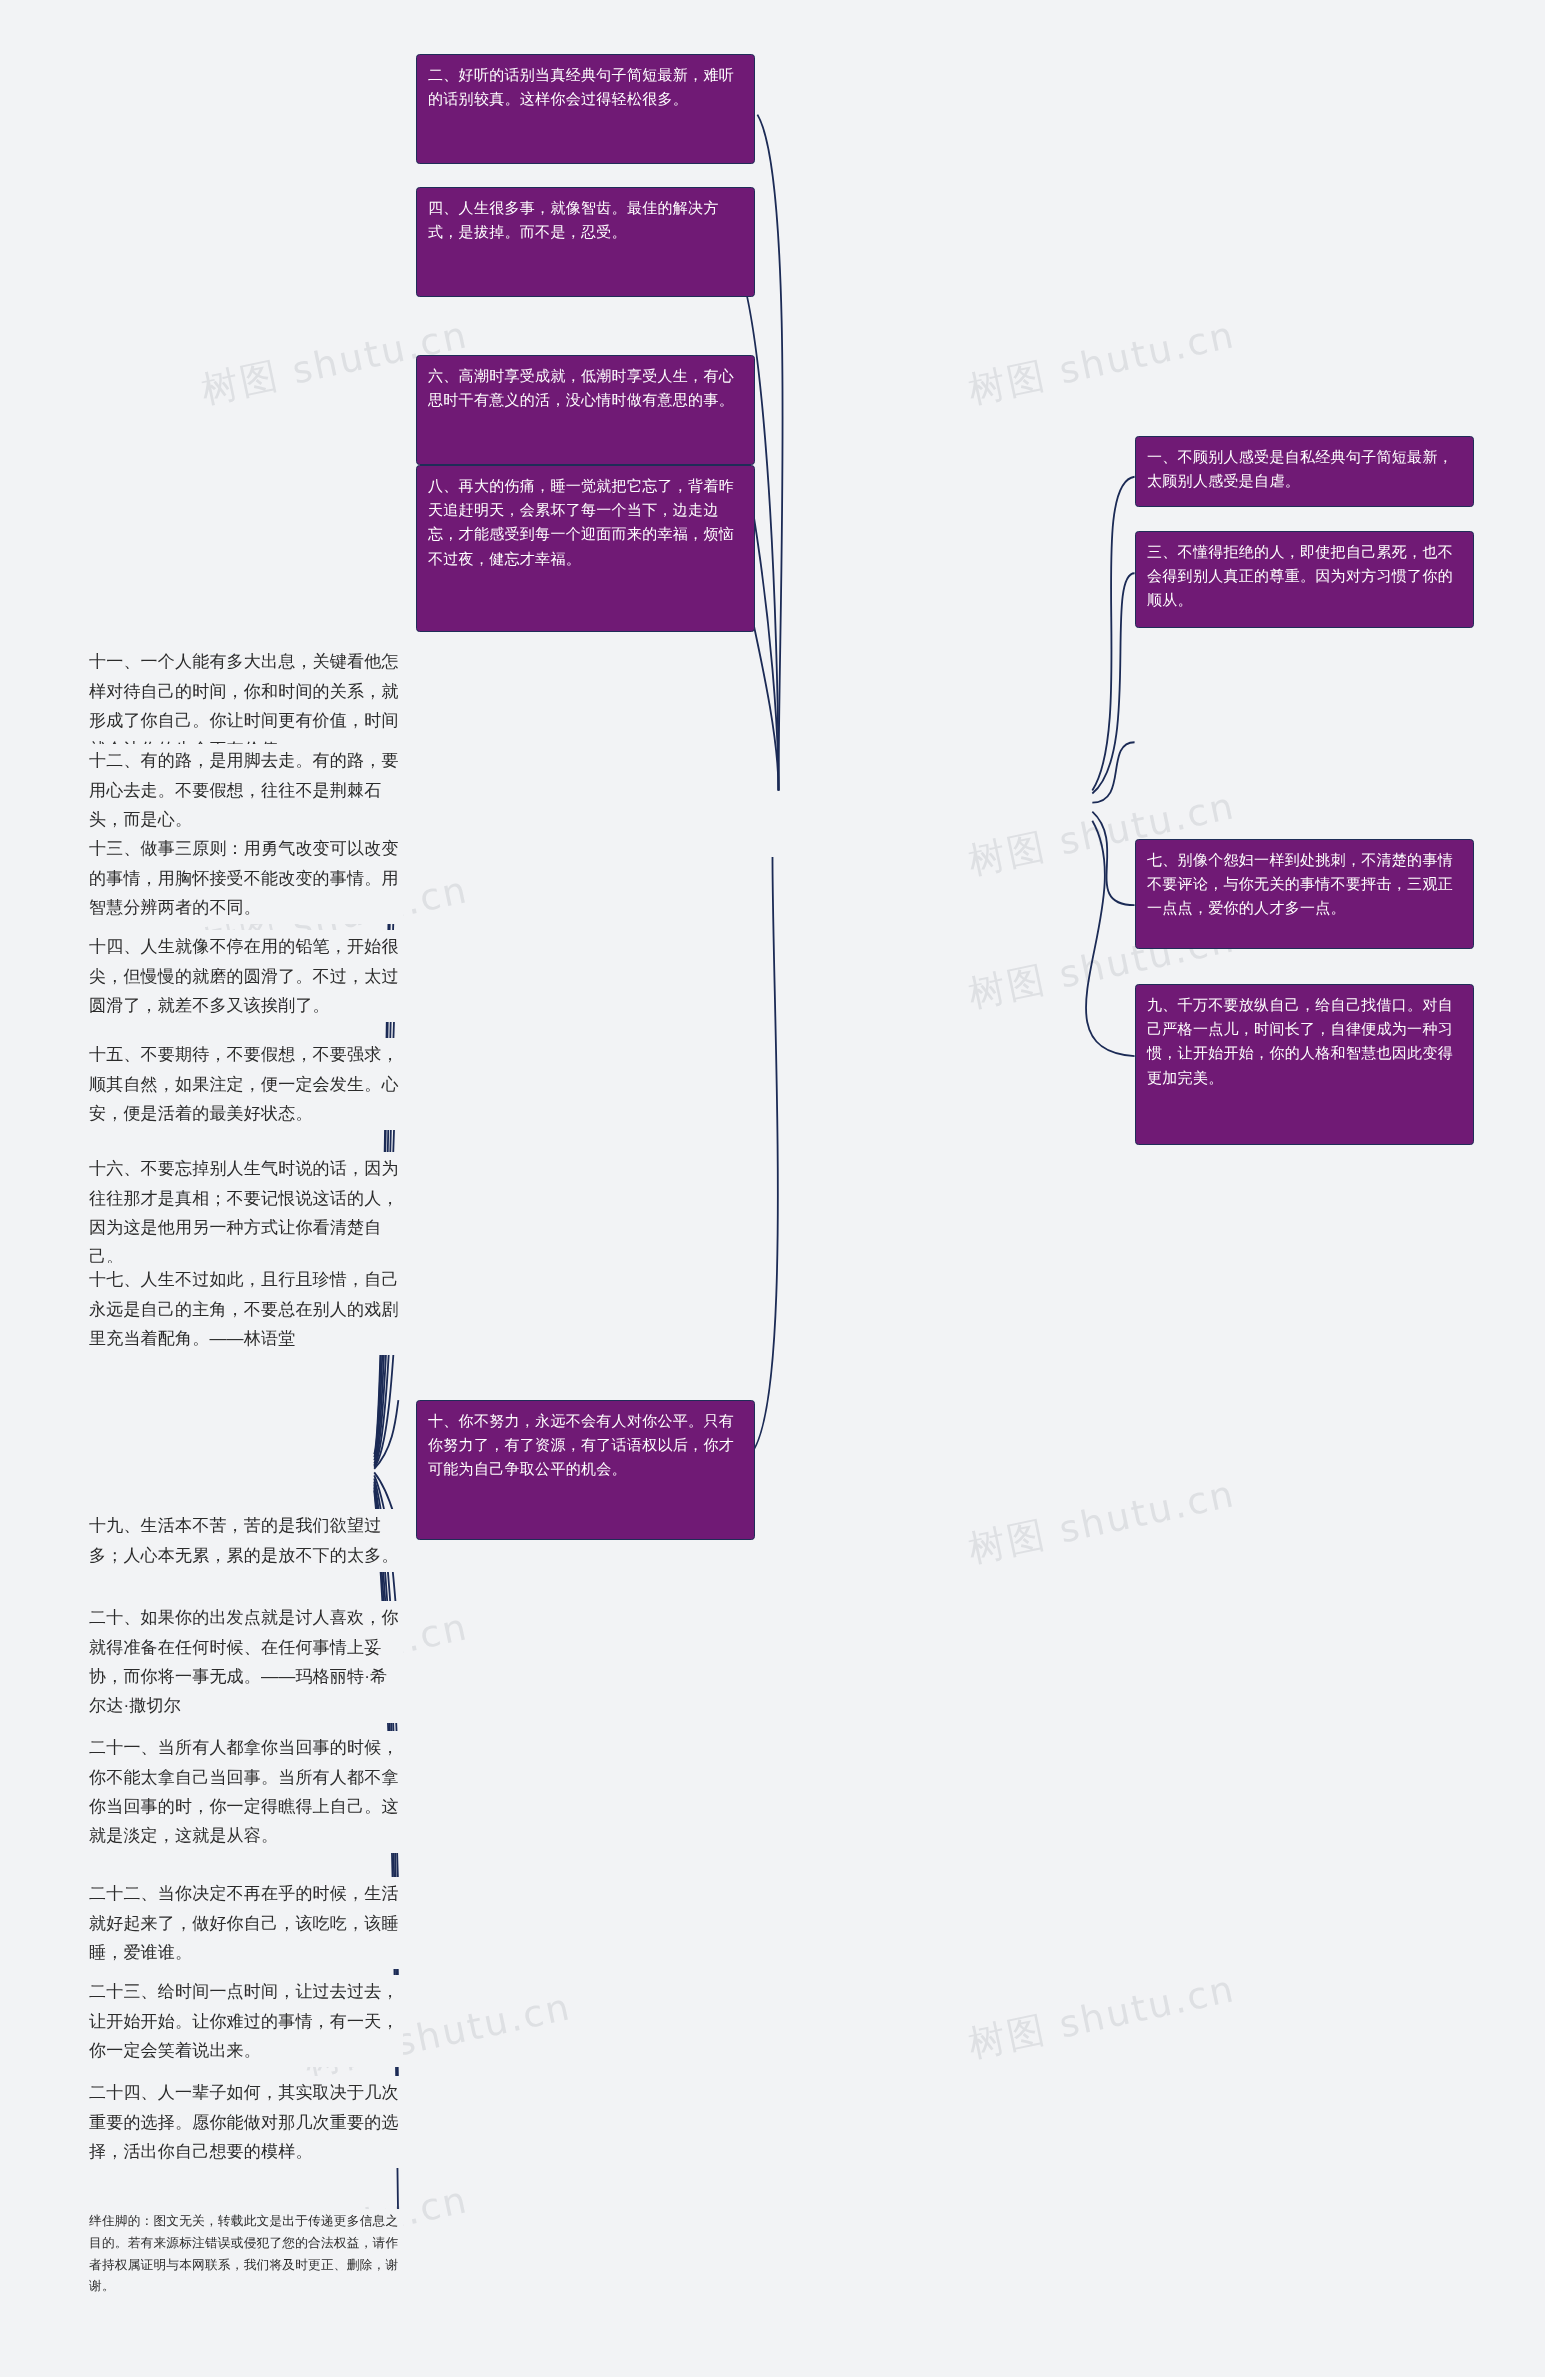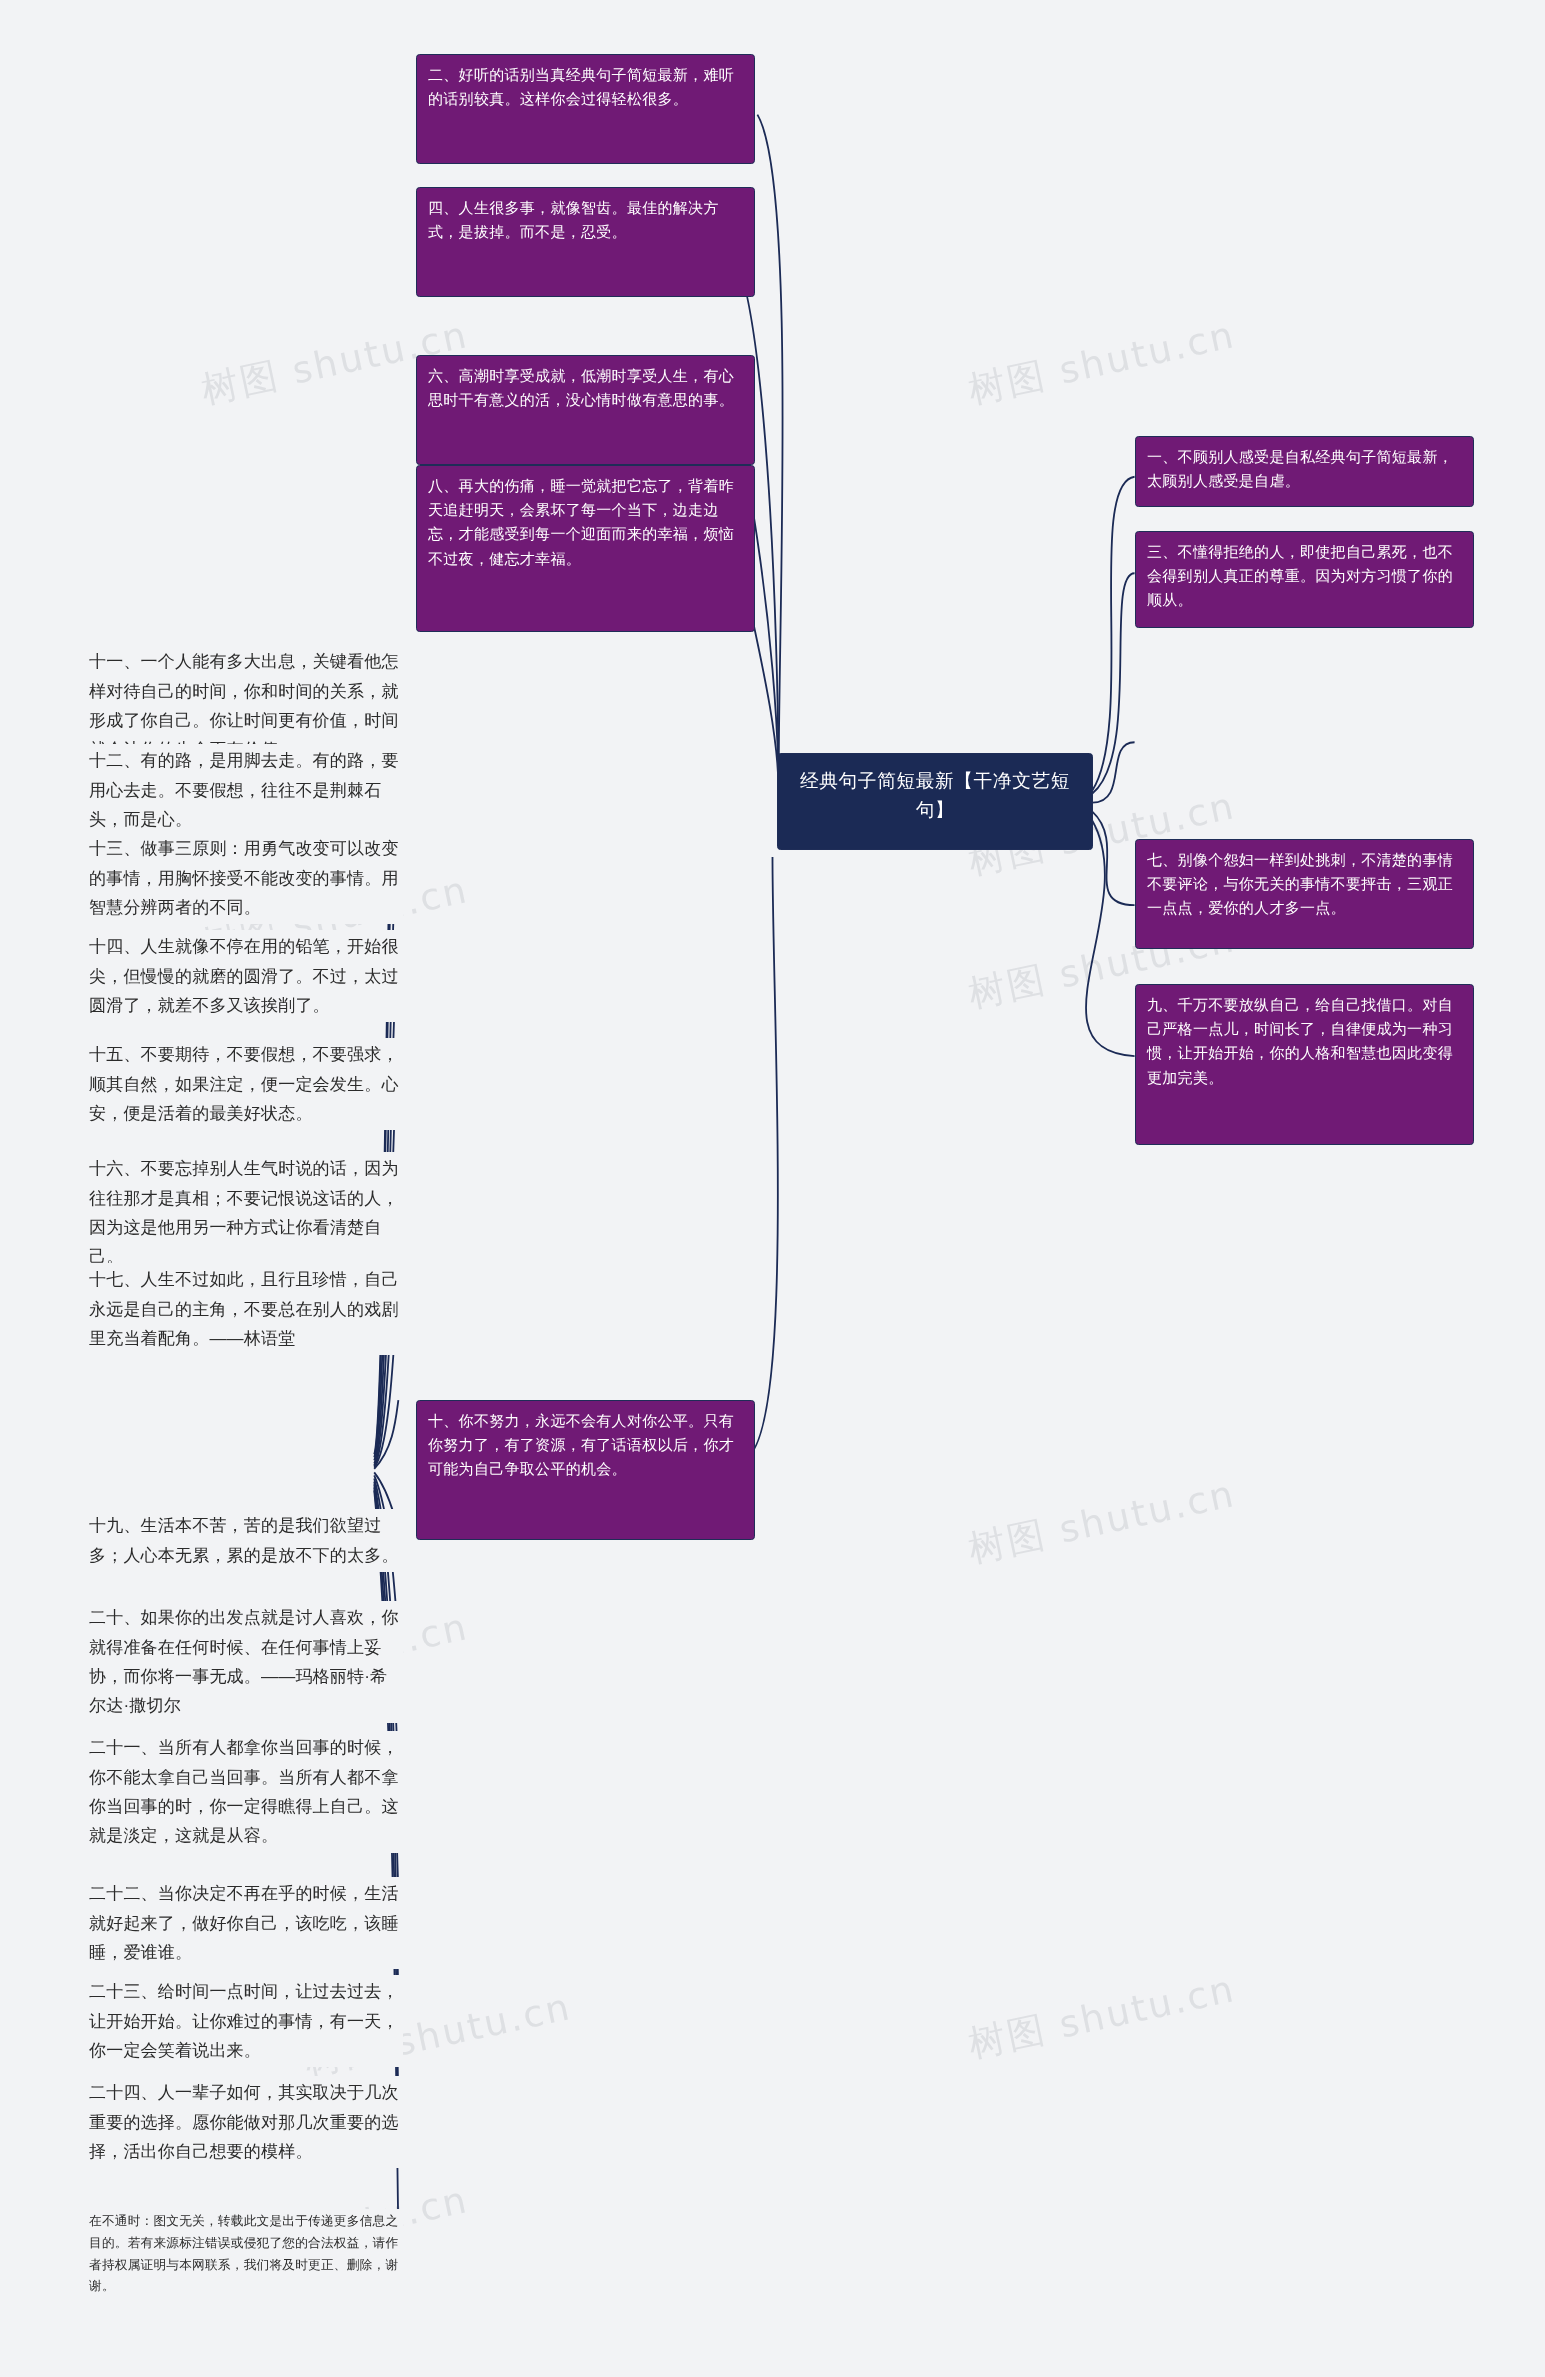--- a/index.html
+++ b/index.html
@@ -134,23 +134,20 @@
     <span>六、高潮时享受成就，低潮时享受人生，有心思时干有意义的活，没心情时做有意思的事。</span>
   </div>
   <div class="node" style="left:416px; top:465px; width:339px; height:167px;">
     <span>八、再大的伤痛，睡一觉就把它忘了，背着昨天追赶明天，会累坏了每一个当下，边走边忘，才能感受到每一个迎面而来的幸福，烦恼不过夜，健忘才幸福。</span>
   </div>
 
   <div class="node" style="left:416px; top:1400px; width:339px; height:140px;">
     <span>十、你不努力，永远不会有人对你公平。只有你努力了，有了资源，有了话语权以后，你才可能为自己争取公平的机会。</span>
   </div>
 
-  <div class="center-node" style="left:777px; top:753px; width:316px; height:97px;">
-    <span>经典句子简短最新【干净文艺短句】</span>
-  </div>
 
   <div class="node" style="left:1135px; top:436px; width:339px; height:71px;">
     <span>一、不顾别人感受是自私经典句子简短最新，太顾别人感受是自虐。</span>
   </div>
   <div class="node" style="left:1135px; top:531px; width:339px; height:97px;">
     <span>三、不懂得拒绝的人，即使把自己累死，也不会得到别人真正的尊重。因为对方习惯了你的顺从。</span>
   </div>
   <div class="node" style="left:1135px; top:839px; width:339px; height:110px;">
     <span>七、别像个怨妇一样到处挑刺，不清楚的事情不要评论，与你无关的事情不要抨击，三观正一点点，爱你的人才多一点。</span>
   </div>
@@ -192,17 +189,17 @@
     <span>二十二、当你决定不再在乎的时候，生活就好起来了，做好你自己，该吃吃，该睡睡，爱谁谁。</span>
   </div>
   <div class="leaf" style="left:89px; top:1975px; width:314px;">
     <span>二十三、给时间一点时间，让过去过去，让开始开始。让你难过的事情，有一天，你一定会笑着说出来。</span>
   </div>
   <div class="leaf" style="left:89px; top:2076px; width:314px;">
     <span>二十四、人一辈子如何，其实取决于几次重要的选择。愿你能做对那几次重要的选择，活出你自己想要的模样。</span>
   </div>
 
   <div class="leaf small" style="left:89px; top:2209px; width:314px;">
-    <span>在不通时：图文无关，转载此文是出于传递更多信息之目的。若有来源标注错误或侵犯了您的合法权益，请作者持权属证明与本网联系，我们将及时更正、删除，谢谢。</span>
+    <span>绊住脚的：图文无关，转载此文是出于传递更多信息之目的。若有来源标注错误或侵犯了您的合法权益，请作者持权属证明与本网联系，我们将及时更正、删除，谢谢。</span>
   </div>
 
 </div>
 
 
 </body></html>

